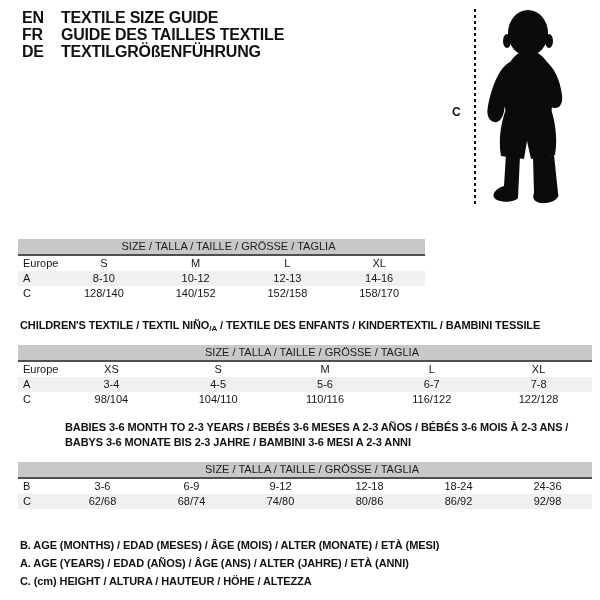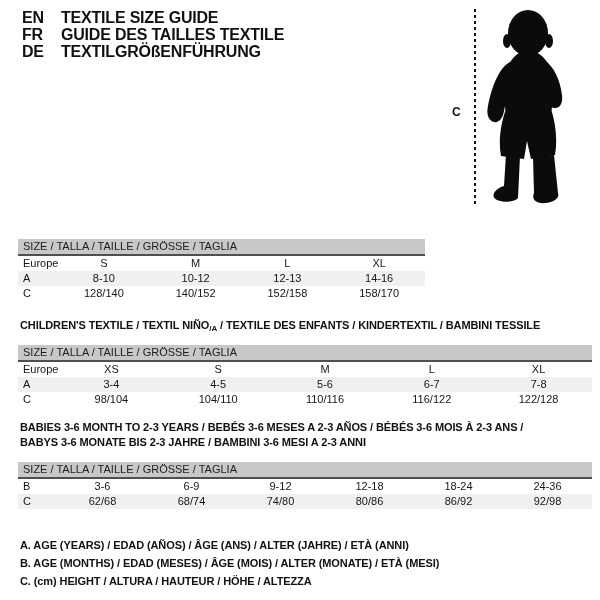--- a/index.html
+++ b/index.html
@@ -20,33 +20,33 @@
     position:absolute; left:474px; top:9px; width:2px; height:197px;
     background-image:repeating-linear-gradient(to bottom,#111 0px,#111 3px,transparent 3px,transparent 6px);
   }
   .height-label { position:absolute; left:452px; top:105px; font-size:12px; font-weight:700; }
   .baby-svg { position:absolute; left:482px; top:8px; }
 
   
   .tbl-title { position:absolute; left:20px; font-size:11px; font-weight:700; letter-spacing:-0.1px; white-space:nowrap; }
   .t-junior-title { top:213px; }
   .t-children-title { top:319px; }
-  .t-babies-title { top:420px; line-height:15px; }
+  .t-babies-title { top:420px; line-height:15px;margin-left:45px; }
   .sub-mark { font-size:8px; vertical-align:-2px; }
 
   
   table.size-table { position:absolute; left:18px; border-collapse:collapse; table-layout:fixed; font-size:11px; color:#161616; }
   .t-junior  { top:239px; width:407px; }
   .t-children{ top:345px; width:574px; }
   .t-babies  { top:462px; width:574px; }
   .size-table td { height:15px; padding:0; text-align:center; vertical-align:middle; line-height:15px; overflow:hidden; white-space:nowrap; }
   .size-table td.lbl { text-align:left; padding-left:5px; }
   .size-table tr.size-bar td {
     background:#c8c8c8; border-bottom:2px solid #4f4f4f;
-    text-align:left; padding-left:5px; color:#1c1c1c;
+    text-align:center; padding-left:14px; color:#1c1c1c;
   }
   .size-table tr.shaded td { background:#f0f0f0; }
   col.label-col { width:40px; }
 
   
   .legend { position:absolute; left:20px; top:536px; font-size:11px; font-weight:700; line-height:18px; letter-spacing:-0.1px; }
 </style>
 </head>
 <body>
 
@@ -192,18 +192,18 @@
       <td>68/74</td>
       <td>74/80</td>
       <td>80/86</td>
       <td>86/92</td>
       <td>92/98</td>
     </tr>
   </tbody>
     </table>
 
   <div class="legend">
+    <div>B. AGE (MONTHS) / EDAD (MESES) / ÂGE (MOIS) / ALTER (MONATE) / ETÀ (MESI)</div>
     <div>A. AGE (YEARS) / EDAD (AÑOS) / ÂGE (ANS) / ALTER (JAHRE) / ETÀ (ANNI)</div>
-    <div>B. AGE (MONTHS) / EDAD (MESES) / ÂGE (MOIS) / ALTER (MONATE) / ETÀ (MESI)</div>
     <div>C. (cm) HEIGHT / ALTURA / HAUTEUR / HÖHE / ALTEZZA</div>
   </div>
 
 </div>
 
 </body></html>

